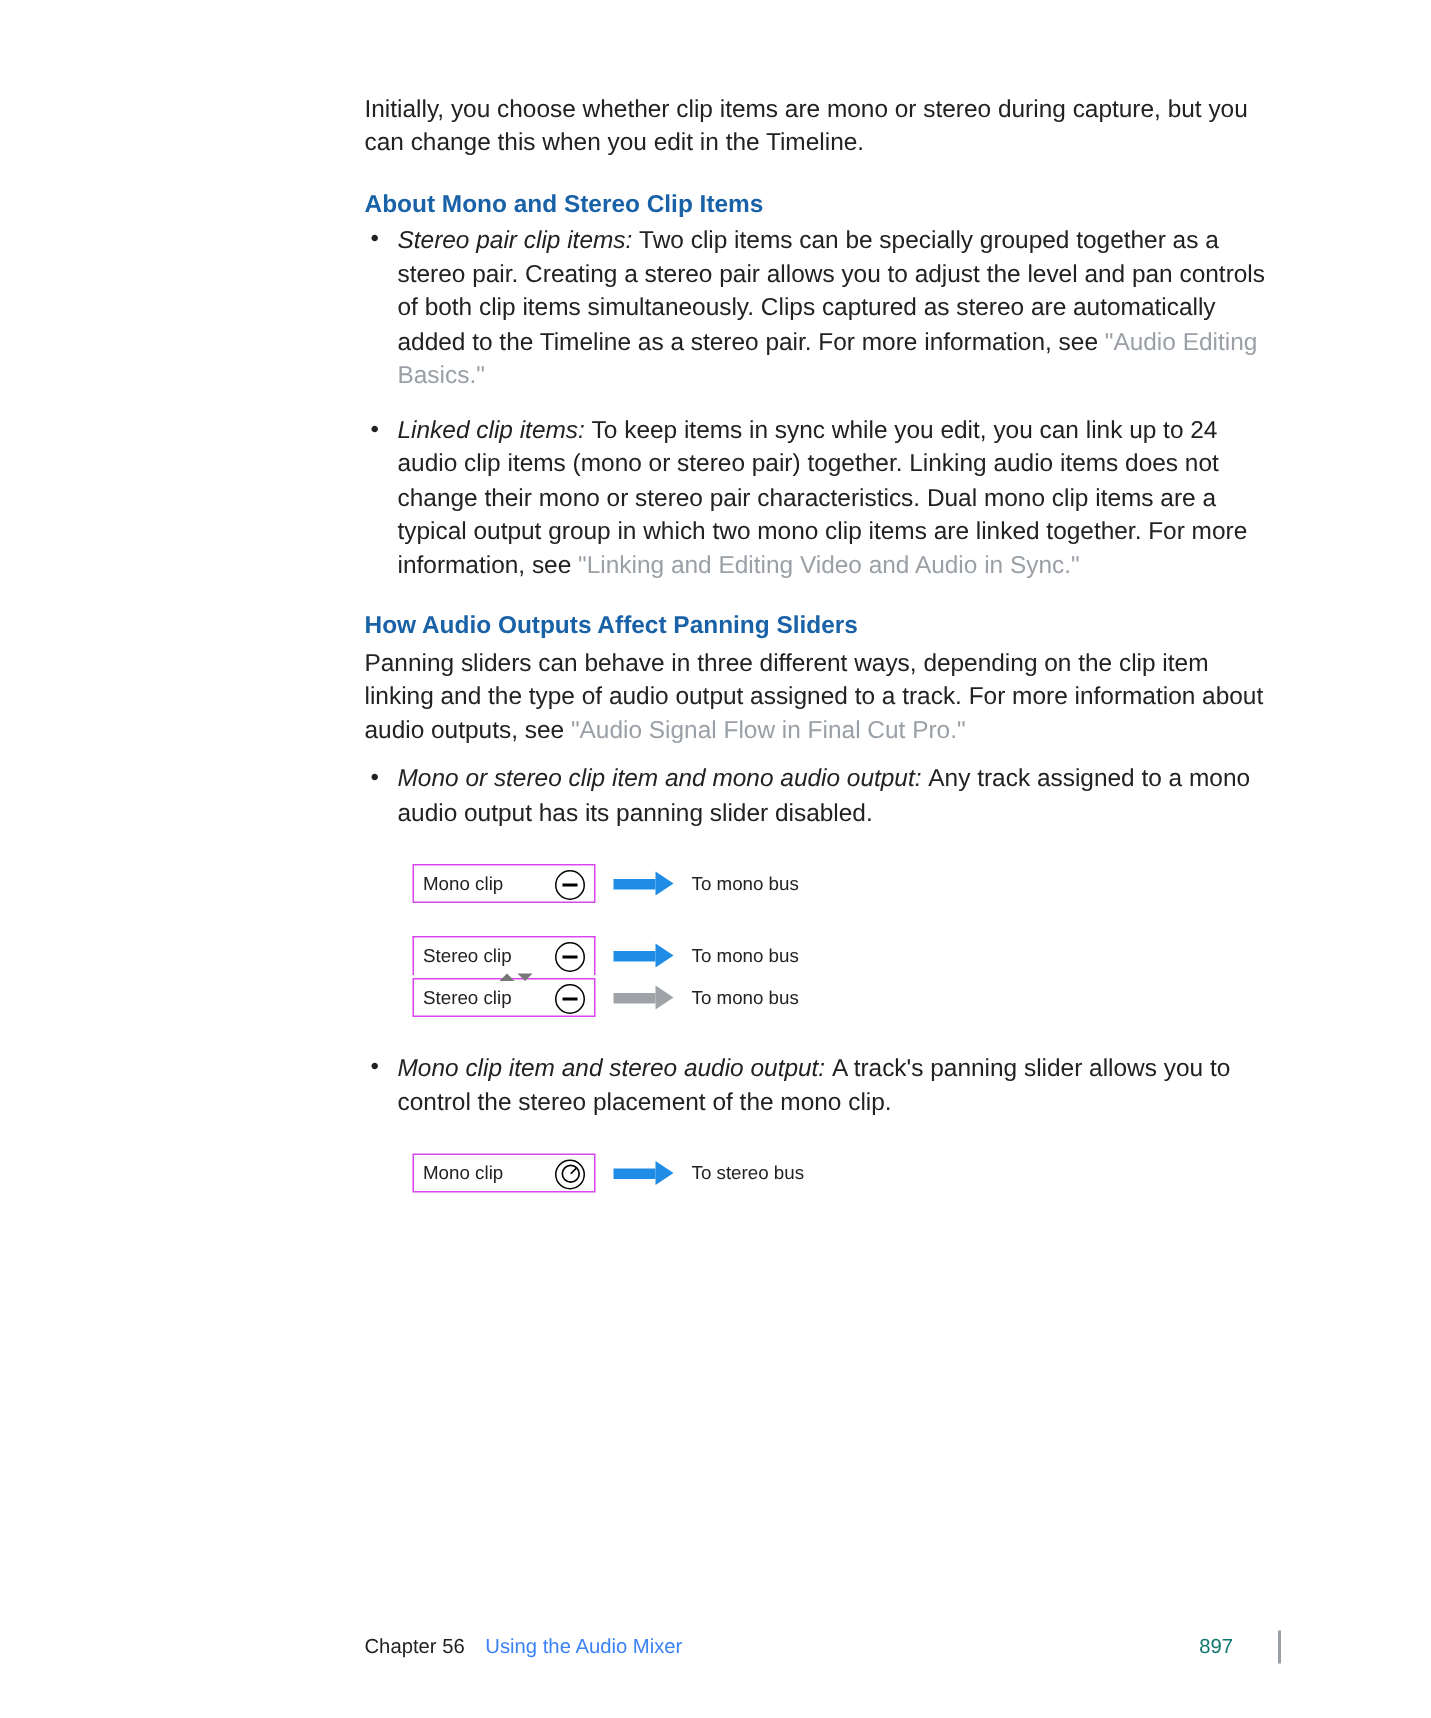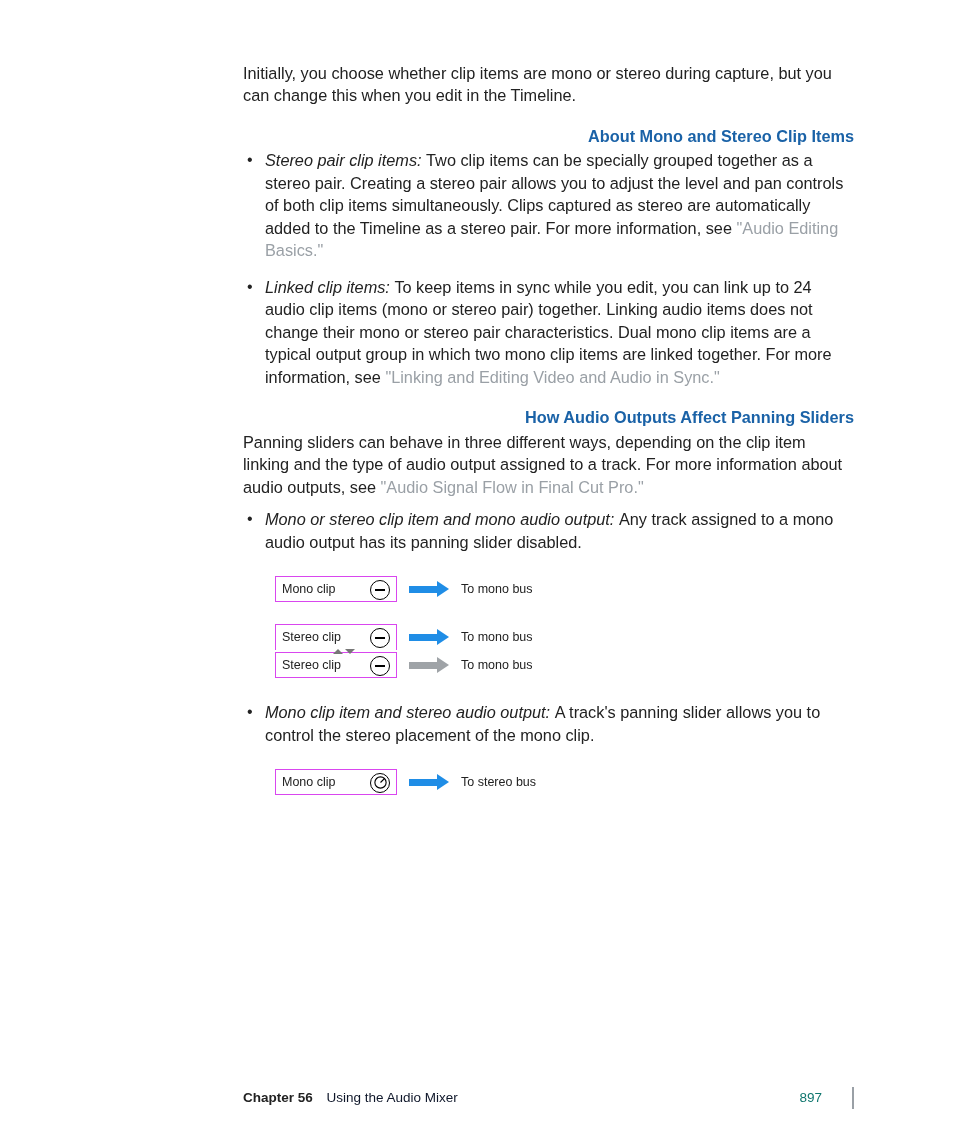--- a/index.html
+++ b/index.html
@@ -15,21 +15,20 @@
     padding: 62px 100px 50px 243px;
     box-sizing: border-box;
     min-height: 1095px;
     position: relative;
   }
   .para { margin: 0 0 18px 0; }
   .hd-blue {
     color: #1a62a7;
     font-weight: 600;
     margin: 0 0 2px 0;
-    text-align: right;
   }
   .sub-para { margin: 0 0 10px 0; }
 
   ul.bullets {
     list-style: none;
     padding: 0;
     margin: 0 0 18px 0;
   }
   ul.bullets > li {
     position: relative;
@@ -120,22 +119,22 @@
     right: 100px;
     border-right: 2px solid #9aa0a6;
     padding-right: 30px;
     font-size: 13.5px;
     display: flex;
     justify-content: space-between;
     align-items: center;
     height: 22px;
   }
   .footer .ch-left { }
-  .footer .ch-left b { font-weight: 700; color: #222; }
-  .footer .ch-left .ch-name { color: #0f172a; margin-left: 10px; }
+  .footer .ch-left b { font-weight: 400; color: #222; }
+  .footer .ch-left .ch-name { color: #3b82f6; margin-left: 10px; }
   .footer .pg { font-weight: 400; color: #0f766e; }
 </style>
 </head>
 <body>
 
 <div class="page">
 
   <p class="para">Initially, you choose whether clip items are mono or stereo during capture, but you can change this when you edit in the Timeline.</p>
 
   <p class="hd-blue">About Mono and Stereo Clip Items</p>

